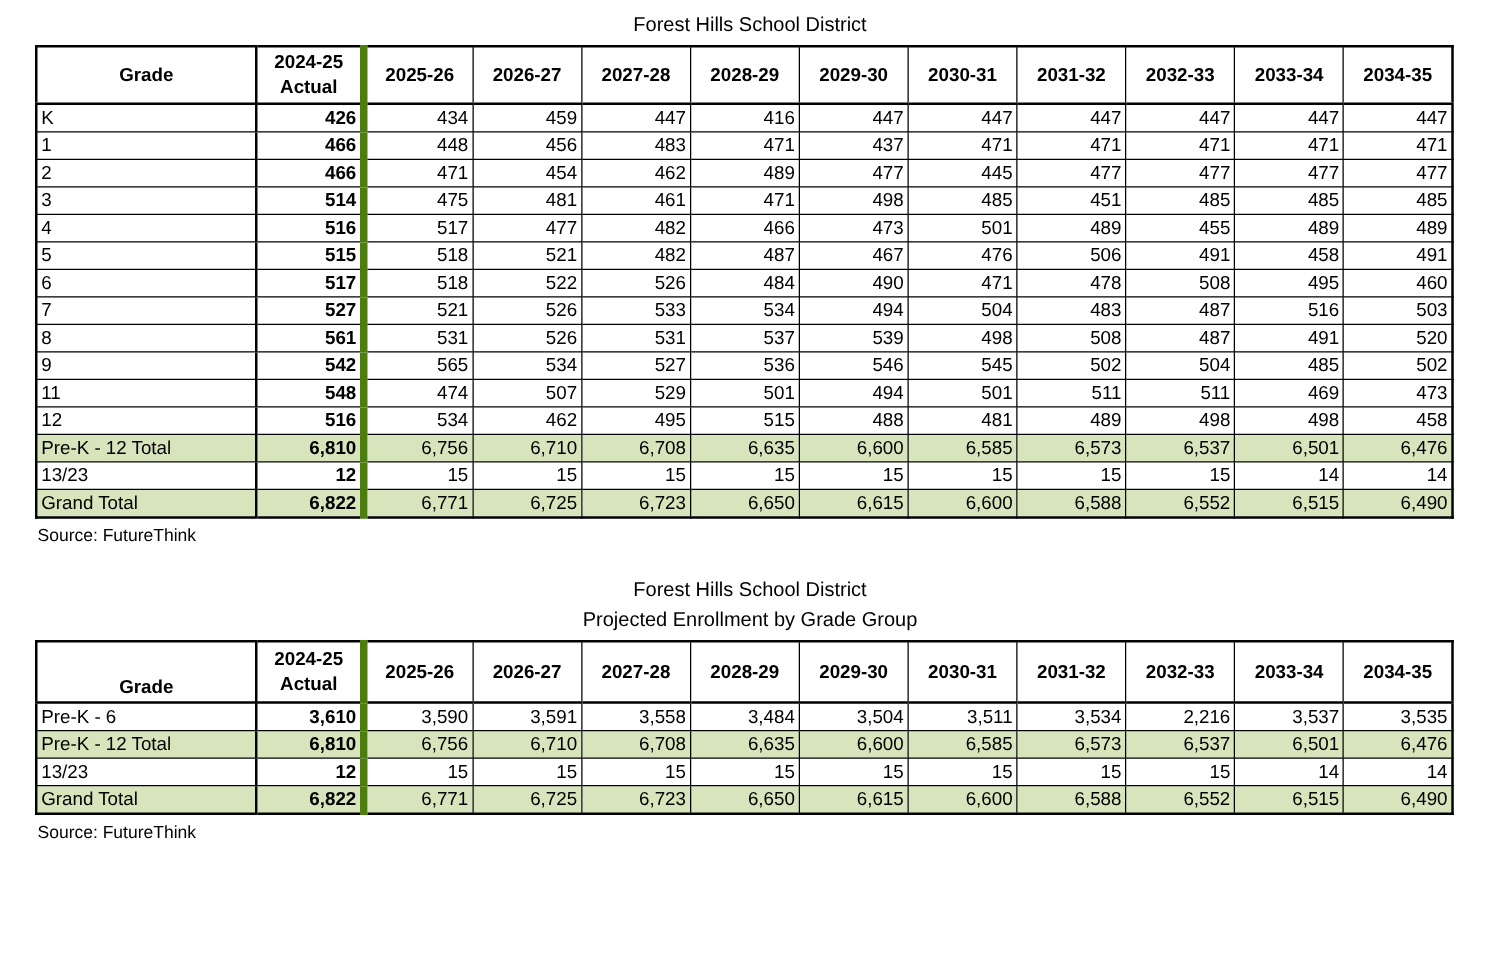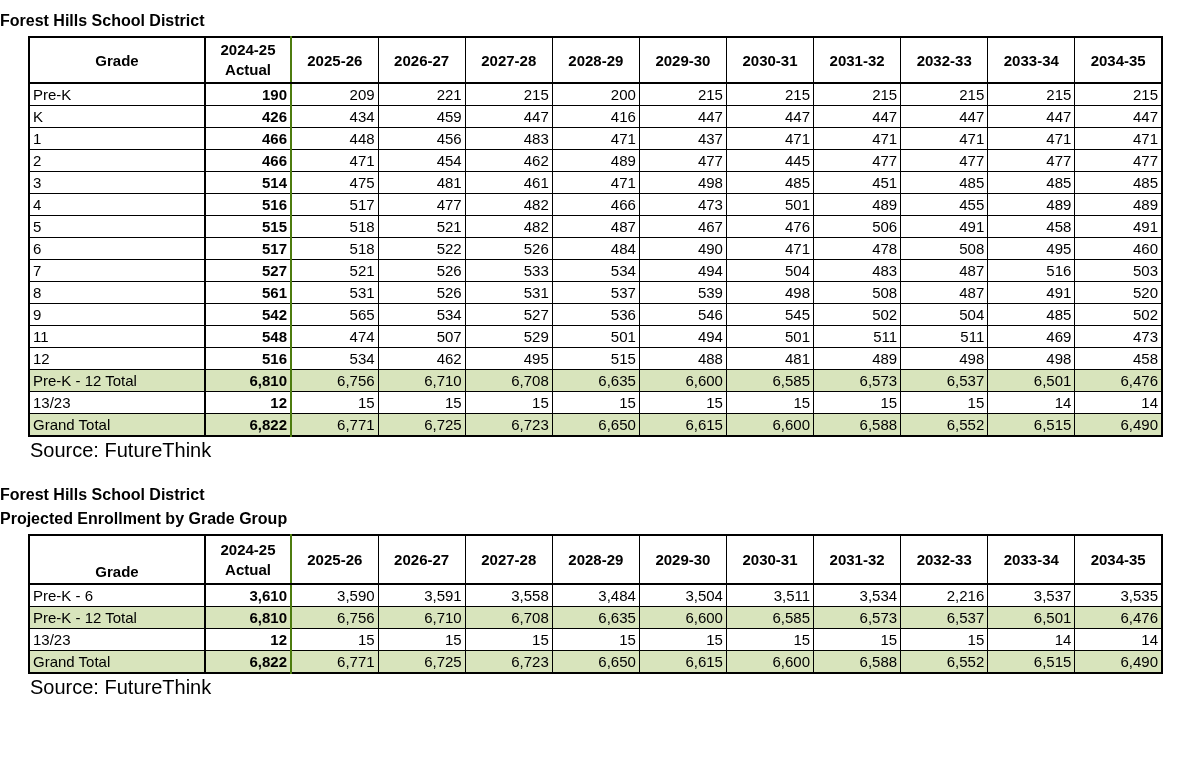--- a/index.html
+++ b/index.html
@@ -4,22 +4,22 @@
 <style>
   html,body{margin:0;padding:0;background:#ffffff;}
   body{
     width:1200px;height:778px;
     font-family:"Liberation Sans",sans-serif;
     color:#000;
     overflow:hidden;
   }
   .page{padding-top:9px;}
   .title-line{
-    text-align:left;
-    font-weight:bold;
+    text-align:center;
+    font-weight:normal;
     font-size:16px;
     line-height:24px;
   }
   table.grid{
     border-collapse:collapse;
     table-layout:fixed;
     width:1135px;
     margin:3px 0 0 28px;
     border:2px solid #000;
   }
@@ -33,26 +33,26 @@
   }
   .grid thead th{
     font-weight:bold;
     text-align:center;
     height:44px;
     border-bottom:2px solid #000;
     vertical-align:middle;
   }
   .grid .c-grade{border-right:2px solid #000;}
   .grid td.c-grade{text-align:left;}
-  .grid .c-actual{border-right:2px solid #4d7c0f;}
+  .grid .c-actual{border-right:6px solid #4d7c0f;}
   .grid td.c-actual{font-weight:bold;}
   .grid td.val{text-align:right;}
   .grid tr.total td{background:var(--total-bg,#d8e4bc);}
   .source{
-    font-size:20px;
+    font-size:14px;
     line-height:20px;
     margin:3px 0 0 30px;
   }
   .table-block.second{margin-top:23px;}
   .grade-bottom thead th.c-grade{vertical-align:bottom;padding-bottom:3px;}
   .hdr-line{line-height:20px;}
 </style>
 </head>
 <body style="--total-bg: #d8e4bc;">
 
@@ -89,34 +89,20 @@
             <th class="c-year">2029-30</th>
             <th class="c-year">2030-31</th>
             <th class="c-year">2031-32</th>
             <th class="c-year">2032-33</th>
             <th class="c-year">2033-34</th>
             <th class="c-year">2034-35</th>
           </tr>
         </thead>
         <tbody>
           <tr>
-            <td class="c-grade">Pre-K</td>
-            <td class="val c-actual">190</td>
-            <td class="val c-year">209</td>
-            <td class="val c-year">221</td>
-            <td class="val c-year">215</td>
-            <td class="val c-year">200</td>
-            <td class="val c-year">215</td>
-            <td class="val c-year">215</td>
-            <td class="val c-year">215</td>
-            <td class="val c-year">215</td>
-            <td class="val c-year">215</td>
-            <td class="val c-year">215</td>
-          </tr>
-          <tr>
             <td class="c-grade">K</td>
             <td class="val c-actual">426</td>
             <td class="val c-year">434</td>
             <td class="val c-year">459</td>
             <td class="val c-year">447</td>
             <td class="val c-year">416</td>
             <td class="val c-year">447</td>
             <td class="val c-year">447</td>
             <td class="val c-year">447</td>
             <td class="val c-year">447</td>

